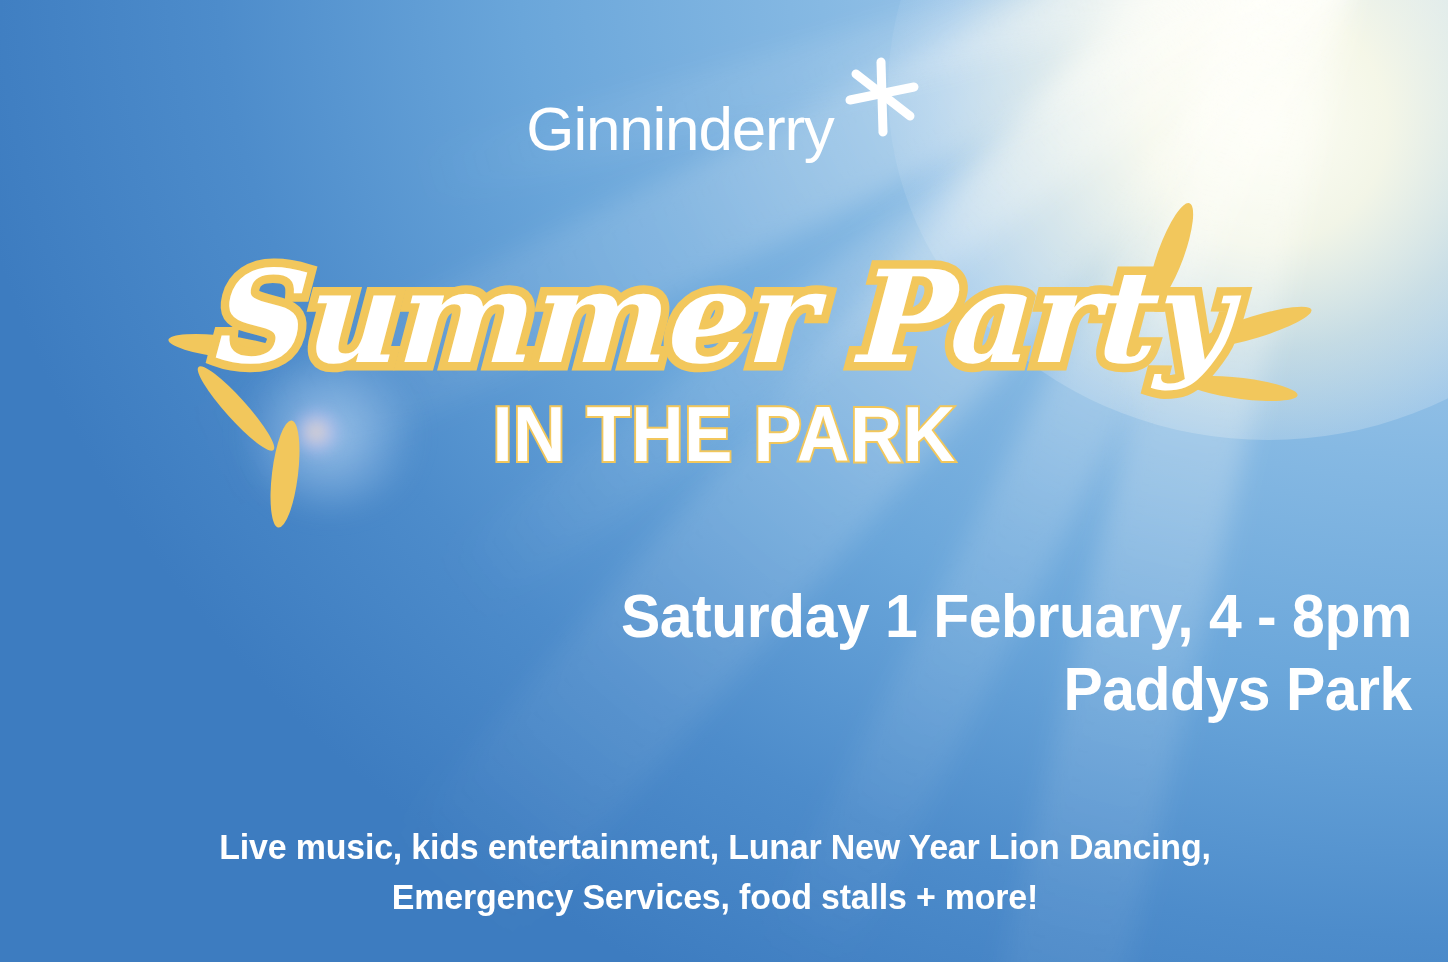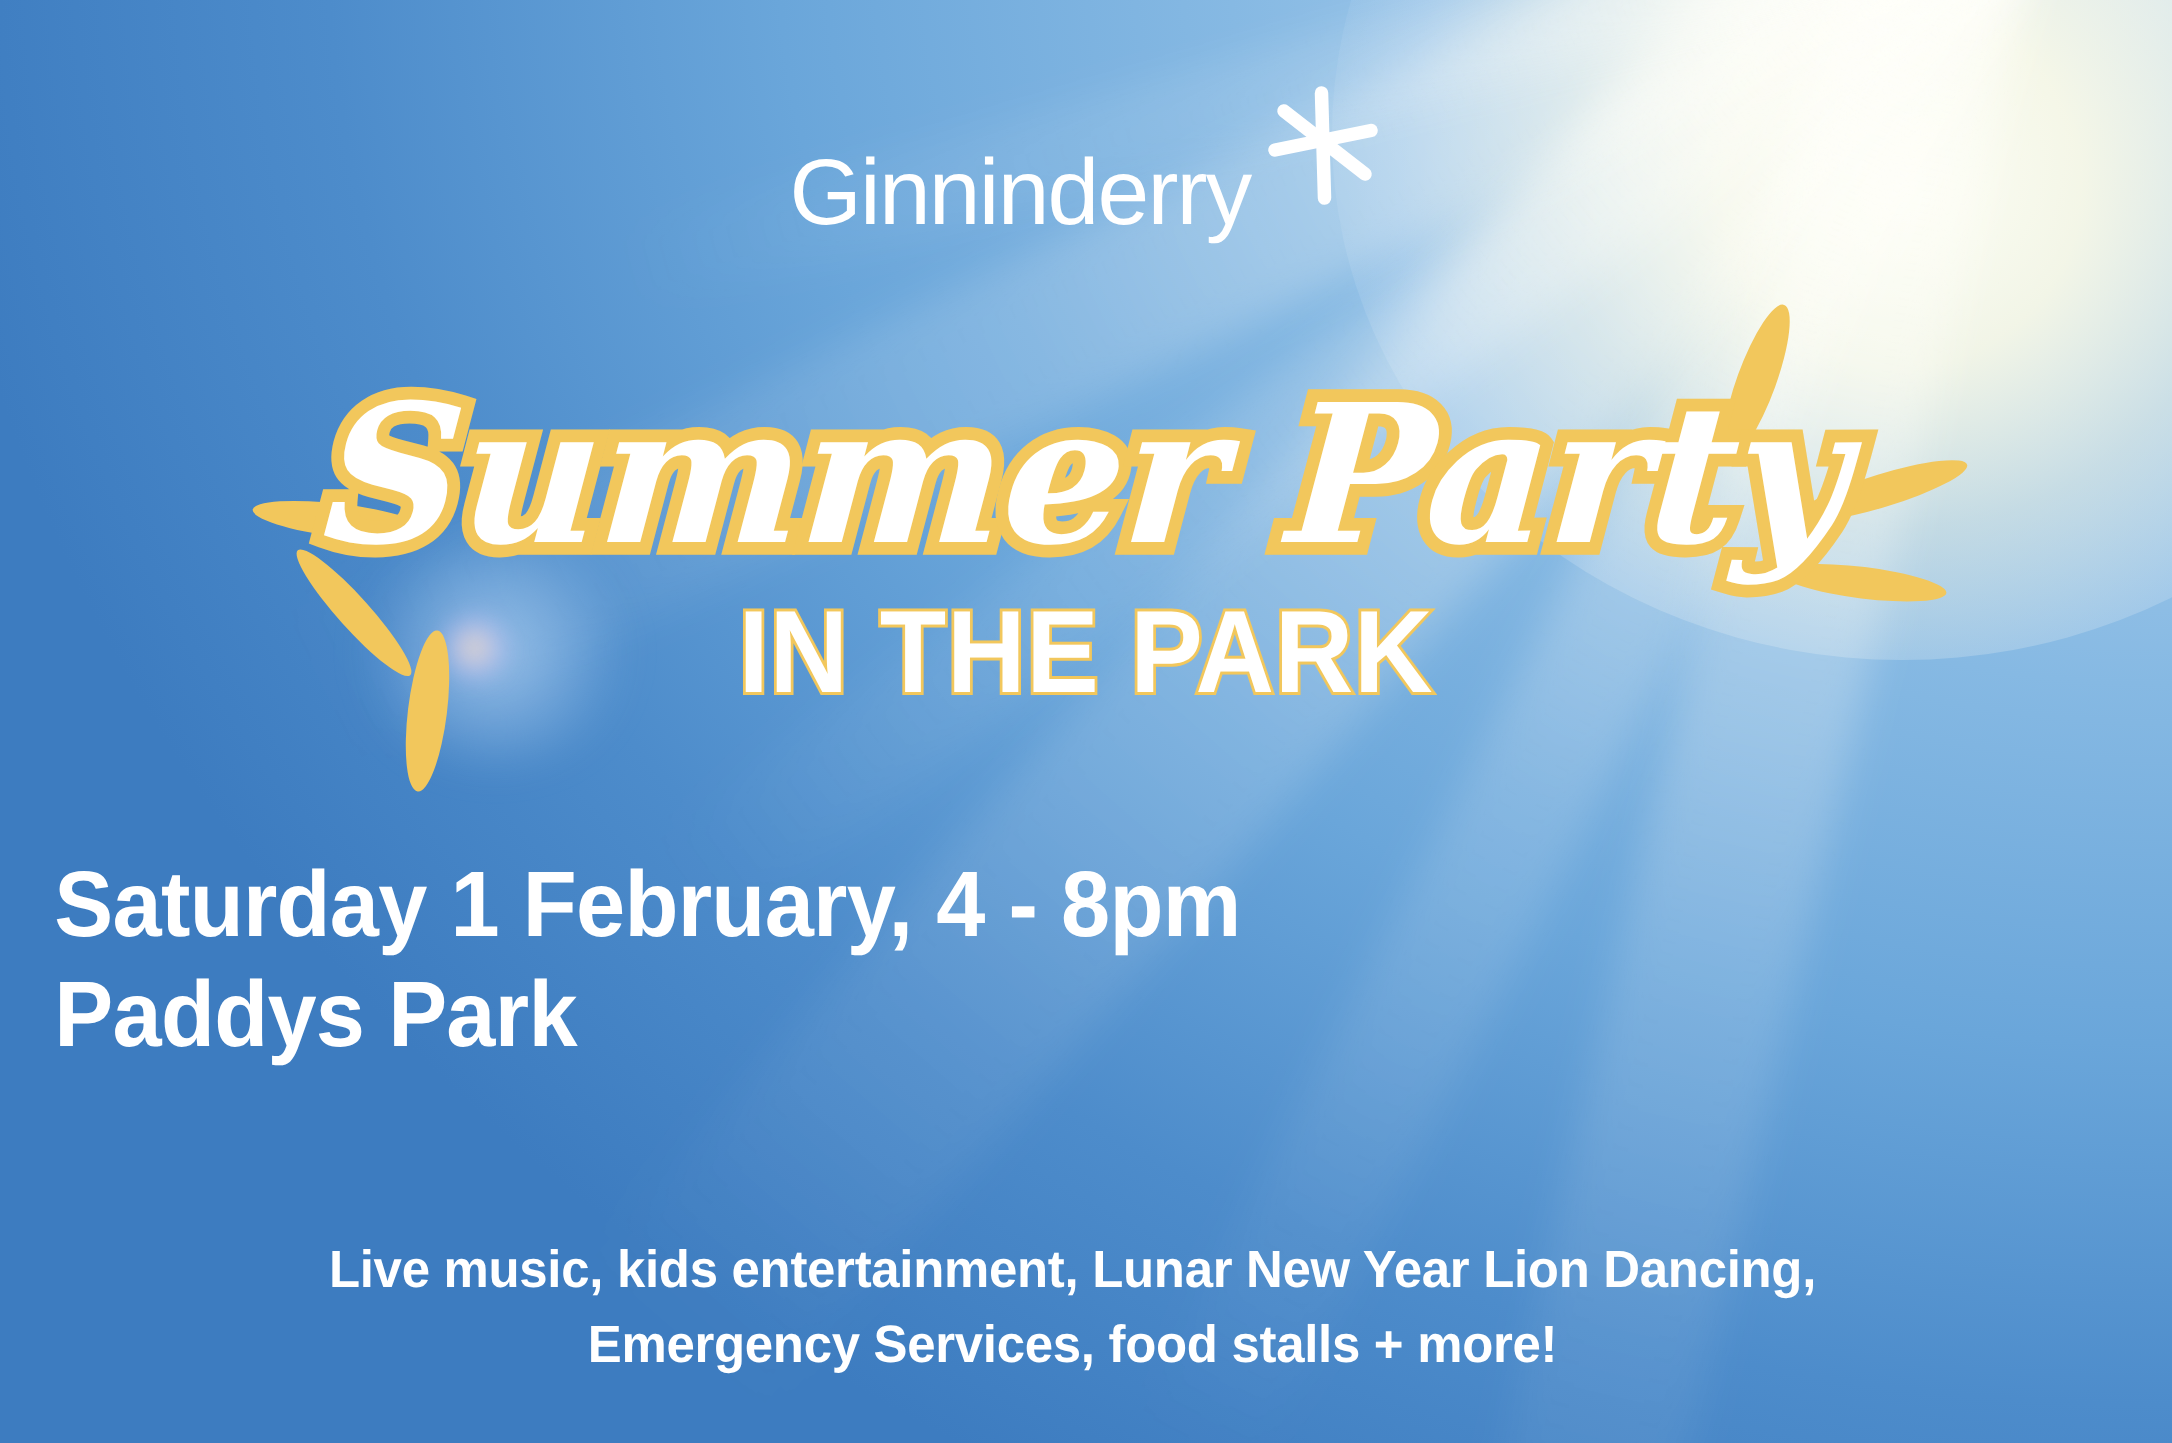--- a/index.html
+++ b/index.html
@@ -144,22 +144,22 @@
     -webkit-text-stroke: 4px #f2c75c;
     paint-order: stroke fill;
     transform: scaleX(0.93);
     transform-origin: center;
   }
 
   
   .details {
     position: absolute;
     left: 0; right: 0;
-    top: 568px;
-    text-align: left;
+    top: 580px;
+    text-align: right;
     color: #ffffff;
   }
   .detail-line {
     font-size: 62px;
     font-weight: 700;
     line-height: 1.17;
     letter-spacing: -0.5px;
     transform: scaleX(0.95);
     transform-origin: center;
     white-space: nowrap;

